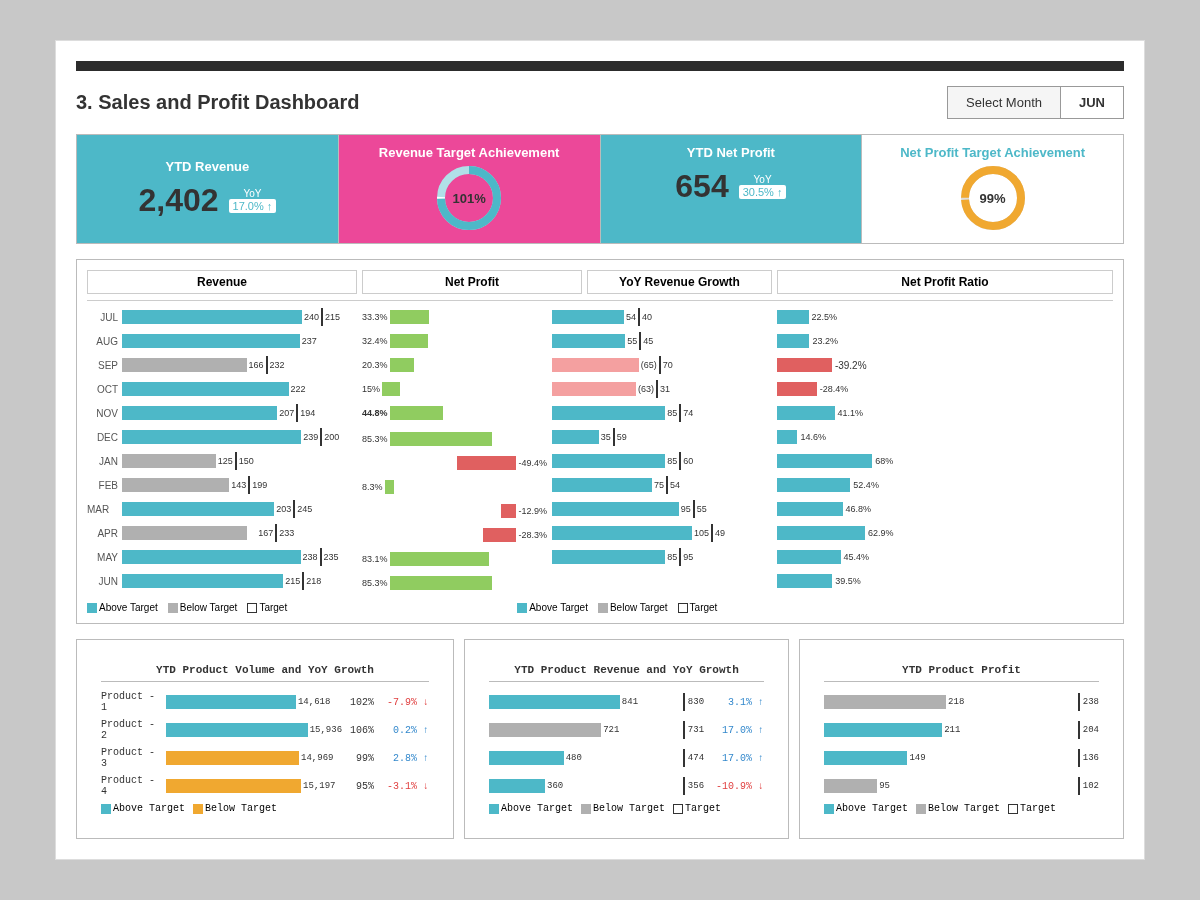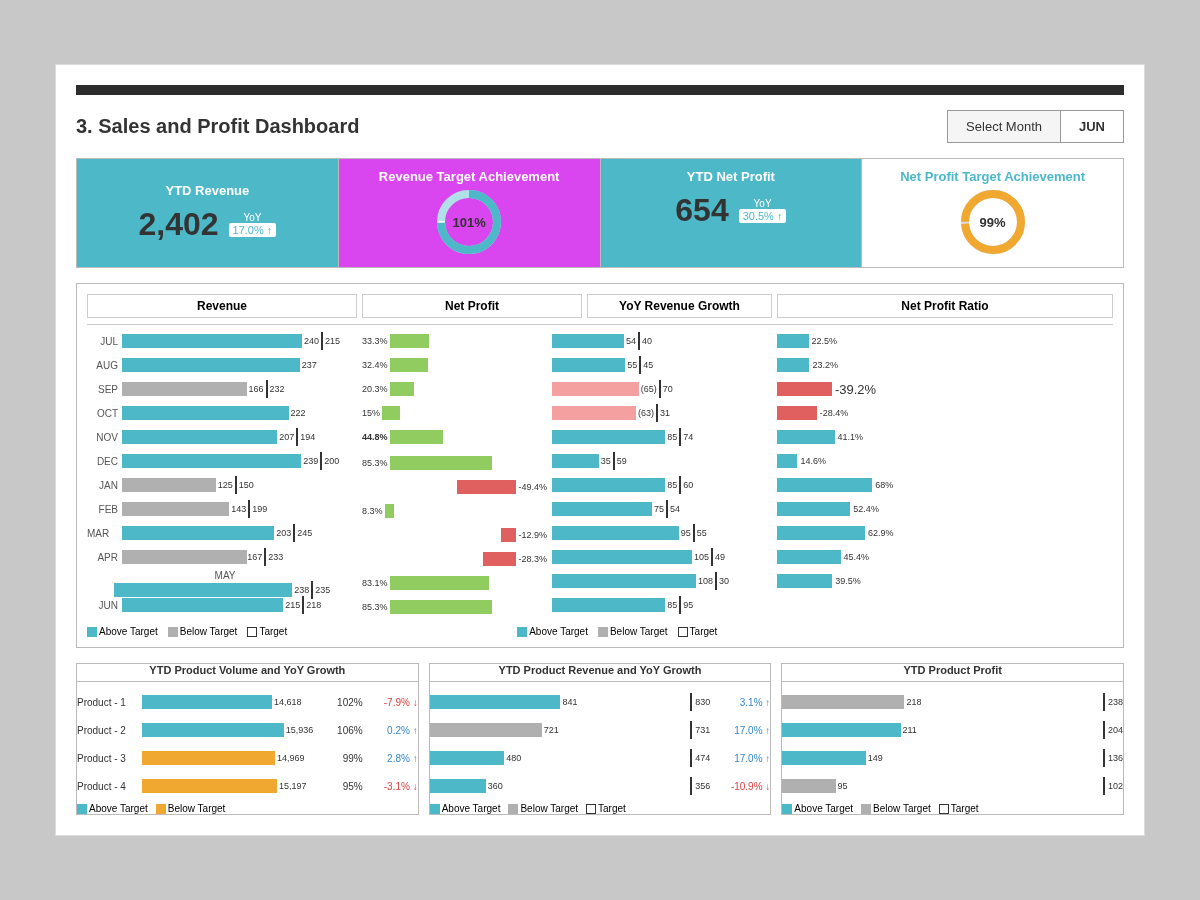--- a/index.html
+++ b/index.html
@@ -17,21 +17,21 @@
     .kpi-card.teal { background: #4db8c8; }
     .kpi-title { font-size: 13px; font-weight: bold; color: #fff; text-align: center; margin-bottom: 8px; }
     .kpi-main { display: flex; align-items: center; justify-content: center; gap: 10px; }
     .kpi-value { font-size: 32px; font-weight: bold; color: #333; }
     .kpi-achievement { display: flex; align-items: center; justify-content: center; height: 60px; }
     .donut { position: relative; width: 70px; height: 70px; }
     .donut svg { width: 70px; height: 70px; }
     .donut-label { position: absolute; top: 50%; left: 50%; transform: translate(-50%, -50%); font-size: 13px; font-weight: bold; color: #333; }
     .section { border: 1px solid #bbb; margin-bottom: 15px; padding: 10px; }
     .bottom-sections { display: flex; gap: 10px; }
-    .bottom-section { border: 1px solid #bbb; flex: 1; padding: 0; }
+    .bottom-section { border: 1px solid #bbb; flex: 1; padding: 24px; font-family: Liberation Mono, monospace; }
     .bottom-title { font-weight: bold; font-size: 11px; color: #333; text-align: center; margin-bottom: 8px; border-bottom: 1px solid #bbb; padding-bottom: 5px; }
   </style>
 </head>
 <body>
 
 <div class="dashboard">
   <div class="top-bar"></div>
 
   <div class="header">
     <h1>3. Sales and Profit Dashboard</h1>
@@ -47,21 +47,21 @@
       <div class="kpi-title">YTD Revenue</div>
       <div class="kpi-main">
         <div class="kpi-value" style="color:#333;">2,402</div>
         <div style="text-align:center;">
           <div style="font-size:10px;color:#fff;">YoY</div>
           <div style="font-size:11px;color:#4db8c8;background:#fff;padding:1px 4px;border-radius:2px;">17.0% ↑</div>
         </div>
       </div>
     </div>
 
-    <div class="kpi-card" style="background:#d946ef;padding:10px 20px;">
+    <div class="kpi-card" style="background:#ec4899;padding:10px 20px;">
       <div class="kpi-title">Revenue Target Achievement</div>
       <div class="kpi-achievement">
         <div class="donut">
           <svg viewBox="0 0 70 70">
             <circle cx="35" cy="35" r="28" fill="none" stroke="#b0e0e8" stroke-width="8"></circle>
             <circle cx="35" cy="35" r="28" fill="none" stroke="#4db8c8" stroke-width="8" stroke-dasharray="175.5 175.9" stroke-dashoffset="44" transform="rotate(-90 35 35)"></circle>
             <circle cx="35" cy="35" r="28" fill="none" stroke="#fff" stroke-width="8" stroke-dasharray="1.76 174.1" stroke-dashoffset="-131" transform="rotate(-90 35 35)"></circle>
           </svg>
           <div class="donut-label">101%</div>
         </div>
@@ -179,26 +179,26 @@
               <div style="width: 152.25px; height: 14px; background: rgb(77, 184, 200); display: inline-block;"></div>
               <span style="font-size: 9px; color: rgb(51, 51, 51); margin-left: 2px; white-space: nowrap;">203</span>
               <div style="width: 2px; height: 18px; background: rgb(51, 51, 51); display: inline-block; margin: 0px 2px; flex-shrink: 0;"></div>
               <span style="font-size: 9px; color: rgb(51, 51, 51);">245</span>
             </div>
           </div>
           <div style="display: flex; align-items: center; height: 22px; margin-bottom: 2px;">
             <div style="width: 35px; text-align: right; font-size: 10px; color: rgb(85, 85, 85); padding-right: 4px; flex-shrink: 0;">APR</div>
             <div style="display: flex; align-items: center; flex: 1 1 0%; position: relative;">
               <div style="width: 125.25px; height: 14px; background: rgb(176, 176, 176); display: inline-block;"></div>
-              <span style="font-size: 9px; color: rgb(51, 51, 51); margin-left: 0; white-space: nowrap;">167</span>
+              <span style="font-size: 9px; color: rgb(51, 51, 51); margin-left: 11px; white-space: nowrap;">167</span>
               <div style="width: 2px; height: 18px; background: rgb(51, 51, 51); display: inline-block; margin: 0px 2px; flex-shrink: 0;"></div>
               <span style="font-size: 9px; color: rgb(51, 51, 51);">233</span>
             </div>
           </div>
-          <div style="display: flex; align-items: center; height: 22px; margin-bottom: 2px; flex-direction: column;">
+          <div style="display: flex; align-items: center; height: 22px; margin-bottom: 2px;">
             <div style="width: 35px; text-align: right; font-size: 10px; color: rgb(85, 85, 85); padding-right: 4px; flex-shrink: 0;">MAY</div>
             <div style="display: flex; align-items: center; flex: 1 1 0%; position: relative;">
               <div style="width: 178.5px; height: 14px; background: rgb(77, 184, 200); display: inline-block;"></div>
               <span style="font-size: 9px; color: rgb(51, 51, 51); margin-left: 2px; white-space: nowrap;">238</span>
               <div style="width: 2px; height: 18px; background: rgb(51, 51, 51); display: inline-block; margin: 0px 2px; flex-shrink: 0;"></div>
               <span style="font-size: 9px; color: rgb(51, 51, 51);">235</span>
             </div>
           </div>
           <div style="display: flex; align-items: center; height: 22px; margin-bottom: 2px;">
             <div style="width: 35px; text-align: right; font-size: 10px; color: rgb(85, 85, 85); padding-right: 4px; flex-shrink: 0;">JUN</div>
@@ -362,28 +362,20 @@
           <div style="display: flex; align-items: center; height: 22px; margin-bottom: 2px;">
             <div style="display: flex; align-items: center; flex: 1 1 0%;">
               <div style="width: 140px; height: 14px; background: rgb(77, 184, 200);"></div>
               <span style="font-size: 9px; color: rgb(51, 51, 51); margin-left: 2px;">105</span>
               <div style="width: 2px; height: 18px; background: rgb(51, 51, 51); display: inline-block; margin: 0px 2px; flex-shrink: 0;"></div>
               <span style="font-size: 9px; color: rgb(51, 51, 51);">49</span>
             </div>
           </div>
           <div style="display: flex; align-items: center; height: 22px; margin-bottom: 2px;">
             <div style="display: flex; align-items: center; flex: 1 1 0%;">
-              <div style="width: 144px; height: 14px; background: rgb(77, 184, 200);"></div>
-              <span style="font-size: 9px; color: rgb(51, 51, 51); margin-left: 2px;">108</span>
-              <div style="width: 2px; height: 18px; background: rgb(51, 51, 51); display: inline-block; margin: 0px 2px; flex-shrink: 0;"></div>
-              <span style="font-size: 9px; color: rgb(51, 51, 51);">30</span>
-            </div>
-          </div>
-          <div style="display: flex; align-items: center; height: 22px; margin-bottom: 2px;">
-            <div style="display: flex; align-items: center; flex: 1 1 0%;">
               <div style="width: 113.333px; height: 14px; background: rgb(77, 184, 200);"></div>
               <span style="font-size: 9px; color: rgb(51, 51, 51); margin-left: 2px;">85</span>
               <div style="width: 2px; height: 18px; background: rgb(51, 51, 51); display: inline-block; margin: 0px 2px; flex-shrink: 0;"></div>
               <span style="font-size: 9px; color: rgb(51, 51, 51);">95</span>
             </div>
           </div>
         </div>
 
       <div style="flex:1;" id="ratio-col">
           <div style="display: flex; align-items: center; height: 22px; margin-bottom: 2px;">
@@ -394,21 +386,21 @@
           </div>
           <div style="display: flex; align-items: center; height: 22px; margin-bottom: 2px;">
             <div style="display: flex; align-items: center; flex: 1 1 0%;">
               <div style="width: 32.48px; height: 14px; background: rgb(77, 184, 200);"></div>
               <span style="font-size: 9px; color: rgb(51, 51, 51); margin-left: 3px;">23.2%</span>
             </div>
           </div>
           <div style="display: flex; align-items: center; height: 22px; margin-bottom: 2px;">
             <div style="display: flex; align-items: center; flex: 1 1 0%;">
               <div style="width: 54.88px; height: 14px; background: rgb(224, 96, 96);"></div>
-              <span style="font-size: 13px; color: rgb(51, 51, 51); margin-left: 3px;">-39.2%</span>
+              <span style="font-size: 10px; color: rgb(51, 51, 51); margin-left: 3px;">-39.2%</span>
             </div>
           </div>
           <div style="display: flex; align-items: center; height: 22px; margin-bottom: 2px;">
             <div style="display: flex; align-items: center; flex: 1 1 0%;">
               <div style="width: 39.76px; height: 14px; background: rgb(224, 96, 96);"></div>
               <span style="font-size: 9px; color: rgb(51, 51, 51); margin-left: 3px;">-28.4%</span>
             </div>
           </div>
           <div style="display: flex; align-items: center; height: 22px; margin-bottom: 2px;">
             <div style="display: flex; align-items: center; flex: 1 1 0%;">
@@ -425,20 +417,26 @@
           <div style="display: flex; align-items: center; height: 22px; margin-bottom: 2px;">
             <div style="display: flex; align-items: center; flex: 1 1 0%;">
               <div style="width: 95.2px; height: 14px; background: rgb(77, 184, 200);"></div>
               <span style="font-size: 9px; color: rgb(51, 51, 51); margin-left: 3px;">68%</span>
             </div>
           </div>
           <div style="display: flex; align-items: center; height: 22px; margin-bottom: 2px;">
             <div style="display: flex; align-items: center; flex: 1 1 0%;">
               <div style="width: 73.36px; height: 14px; background: rgb(77, 184, 200);"></div>
               <span style="font-size: 9px; color: rgb(51, 51, 51); margin-left: 3px;">52.4%</span>
+            </div>
+          </div>
+          <div style="display: flex; align-items: center; height: 22px; margin-bottom: 2px;">
+            <div style="display: flex; align-items: center; flex: 1 1 0%;">
+              <div style="width: 65.52px; height: 14px; background: rgb(77, 184, 200);"></div>
+              <span style="font-size: 9px; color: rgb(51, 51, 51); margin-left: 3px;">46.8%</span>
             </div>
           </div>
           <div style="display: flex; align-items: center; height: 22px; margin-bottom: 2px;">
             <div style="display: flex; align-items: center; flex: 1 1 0%;">
               <div style="width: 88.06px; height: 14px; background: rgb(77, 184, 200);"></div>
               <span style="font-size: 9px; color: rgb(51, 51, 51); margin-left: 3px;">62.9%</span>
             </div>
           </div>
           <div style="display: flex; align-items: center; height: 22px; margin-bottom: 2px;">
             <div style="display: flex; align-items: center; flex: 1 1 0%;">

